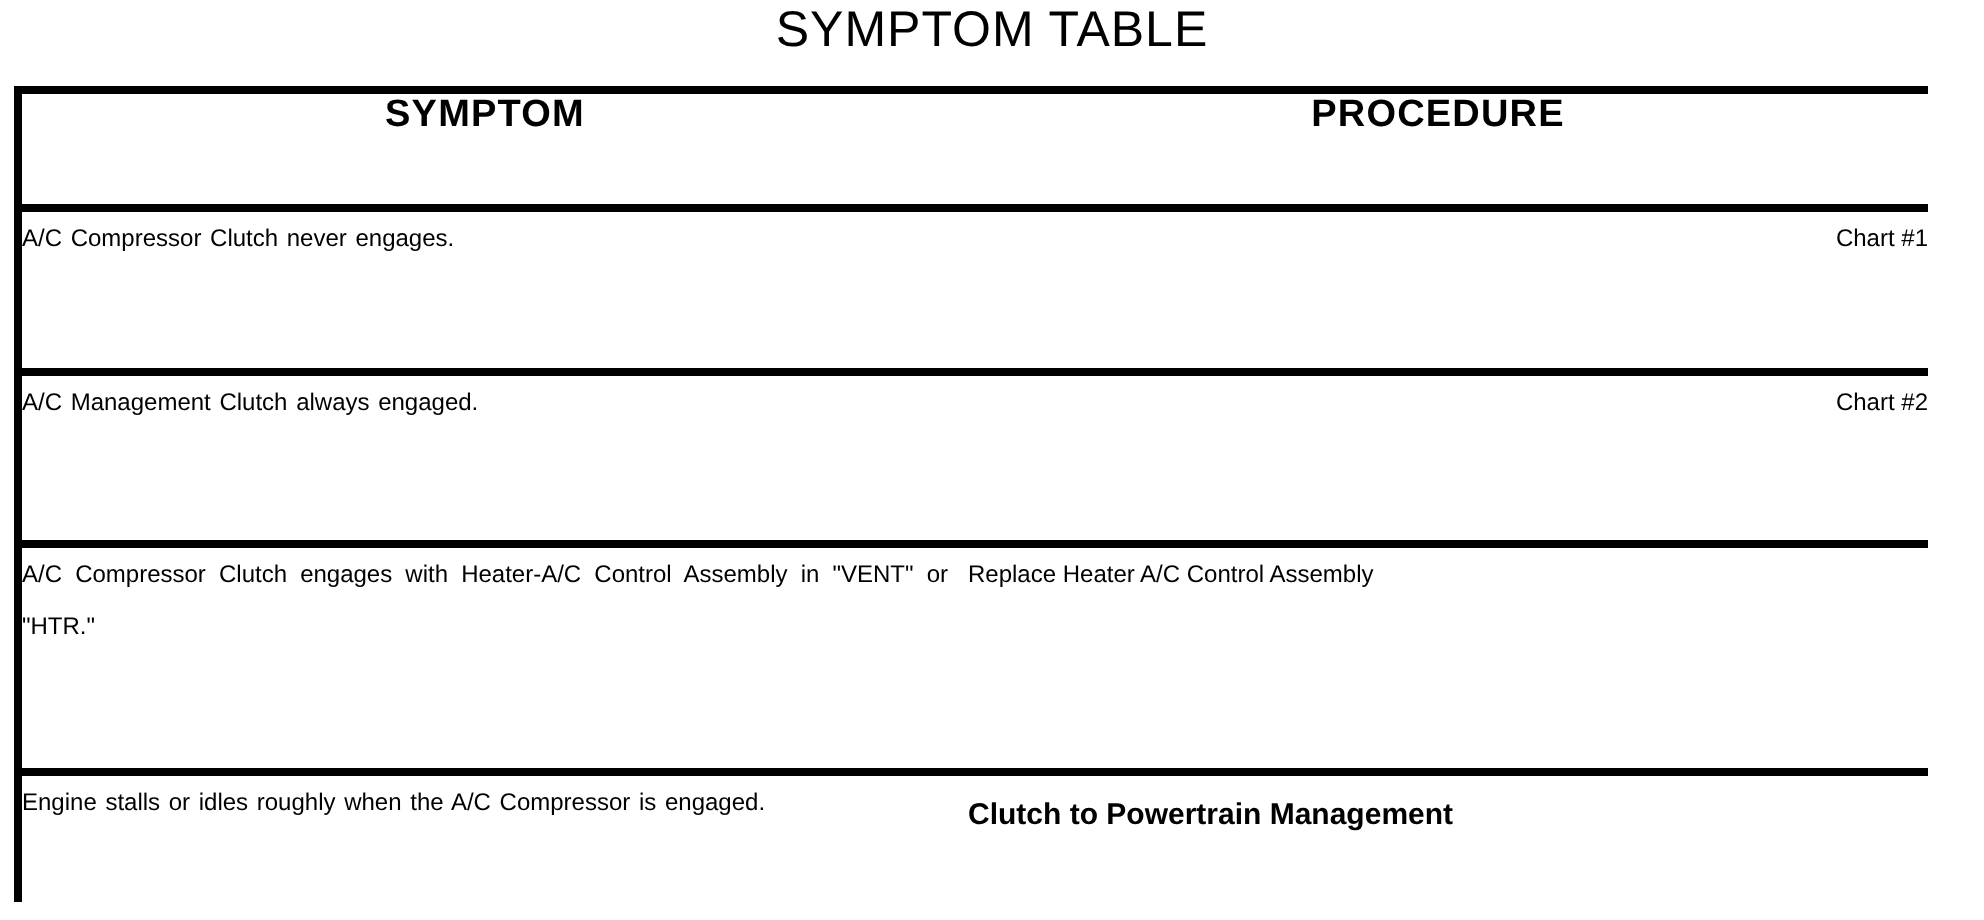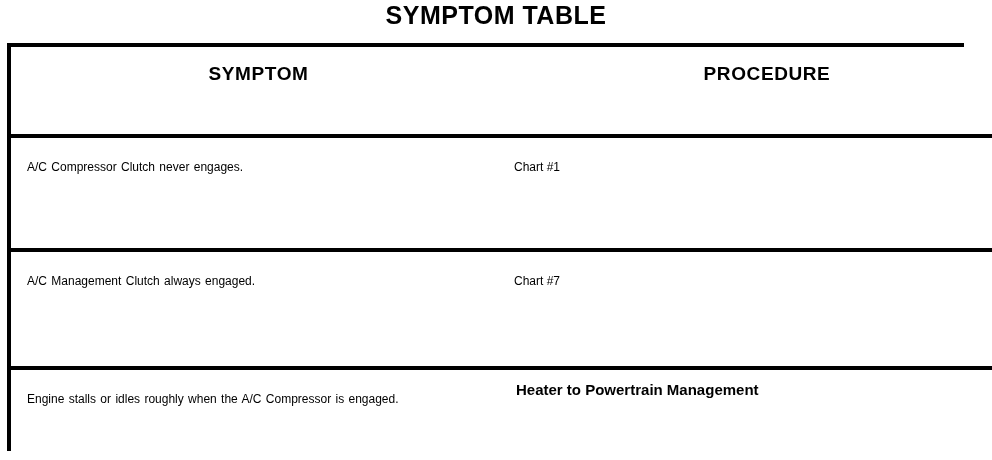--- a/index.html
+++ b/index.html
@@ -23,21 +23,21 @@
   }
 
   
   .title {
     position: absolute;
     left: 0;
     top: 1px;
     width: 992px;
     text-align: center;
     font-size: 25px;
-    font-weight: bold;
+    font-weight: normal;
     letter-spacing: 0.5px;
     line-height: 28px;
   }
 
   
   .table-wrap {
     position: absolute;
     left: 7px;
     top: 43px;
     width: 957px;
@@ -51,21 +51,21 @@
     width: 100%;
     height: 100%;
     border-collapse: collapse;
     table-layout: fixed;
   }
 
   table.symptom-table td,
   table.symptom-table th {
     border: 0;
     border-bottom: 4px solid #000;
-    padding: 16px;
+    padding: 0;
     vertical-align: top;
     background: #fff;
   }
 
   table.symptom-table tr:last-child td {
     border-bottom: 0;
   }
 
   
   .col-sym {
@@ -91,21 +91,21 @@
     font-size: 12px;
     line-height: 26px;
     padding: 6px 8px 4px 10px;
   }
   .cell.sym {
     text-align: justify;
     text-align-last: left;
     word-spacing: 1px;
   }
   .cell.proc-center {
-    text-align: left;
+    text-align: right;
     padding-left: 8px;
   }
   .cell.proc-left {
     text-align: justify;
     text-align-last: left;
     padding-left: 10px;
     padding-right: 4px;
   }
   .cell.proc-small {
     font-size: 15px;
@@ -141,26 +141,30 @@
           <th class="hdr col-proc">PROCEDURE</th>
         </tr>
 
         <tr class="row1">
           <td class="cell sym col-sym">A/C Compressor Clutch never engages.</td>
           <td class="cell proc-center col-proc">Chart #1</td>
         </tr>
 
         <tr class="row2">
           <td class="cell sym col-sym">A/C Management Clutch always engaged.</td>
-          <td class="cell proc-center col-proc">Chart #7</td>
+          <td class="cell proc-center col-proc">Chart #2</td>
         </tr>
 
+        <tr class="row3">
+          <td class="cell sym col-sym">A/C Compressor Clutch engages with Heater-A/C Control Assembly in "VENT" or "HTR."</td>
+          <td class="cell proc-left col-proc">Replace Heater A/C Control Assembly</td>
+        </tr>
 
         <tr class="row4">
           <td class="cell sym col-sym">Engine stalls or idles roughly when the A/C Compressor is engaged.</td>
-          <td class="cell proc-small col-proc"><span>Heater to </span><span class="strong-part">Powertrain Management</span></td>
+          <td class="cell proc-small col-proc"><span>Clutch to </span><span class="strong-part">Powertrain Management</span></td>
         </tr>
 
       </tbody>
     </table>
   </div>
 
 </div>
 
 </body></html>

